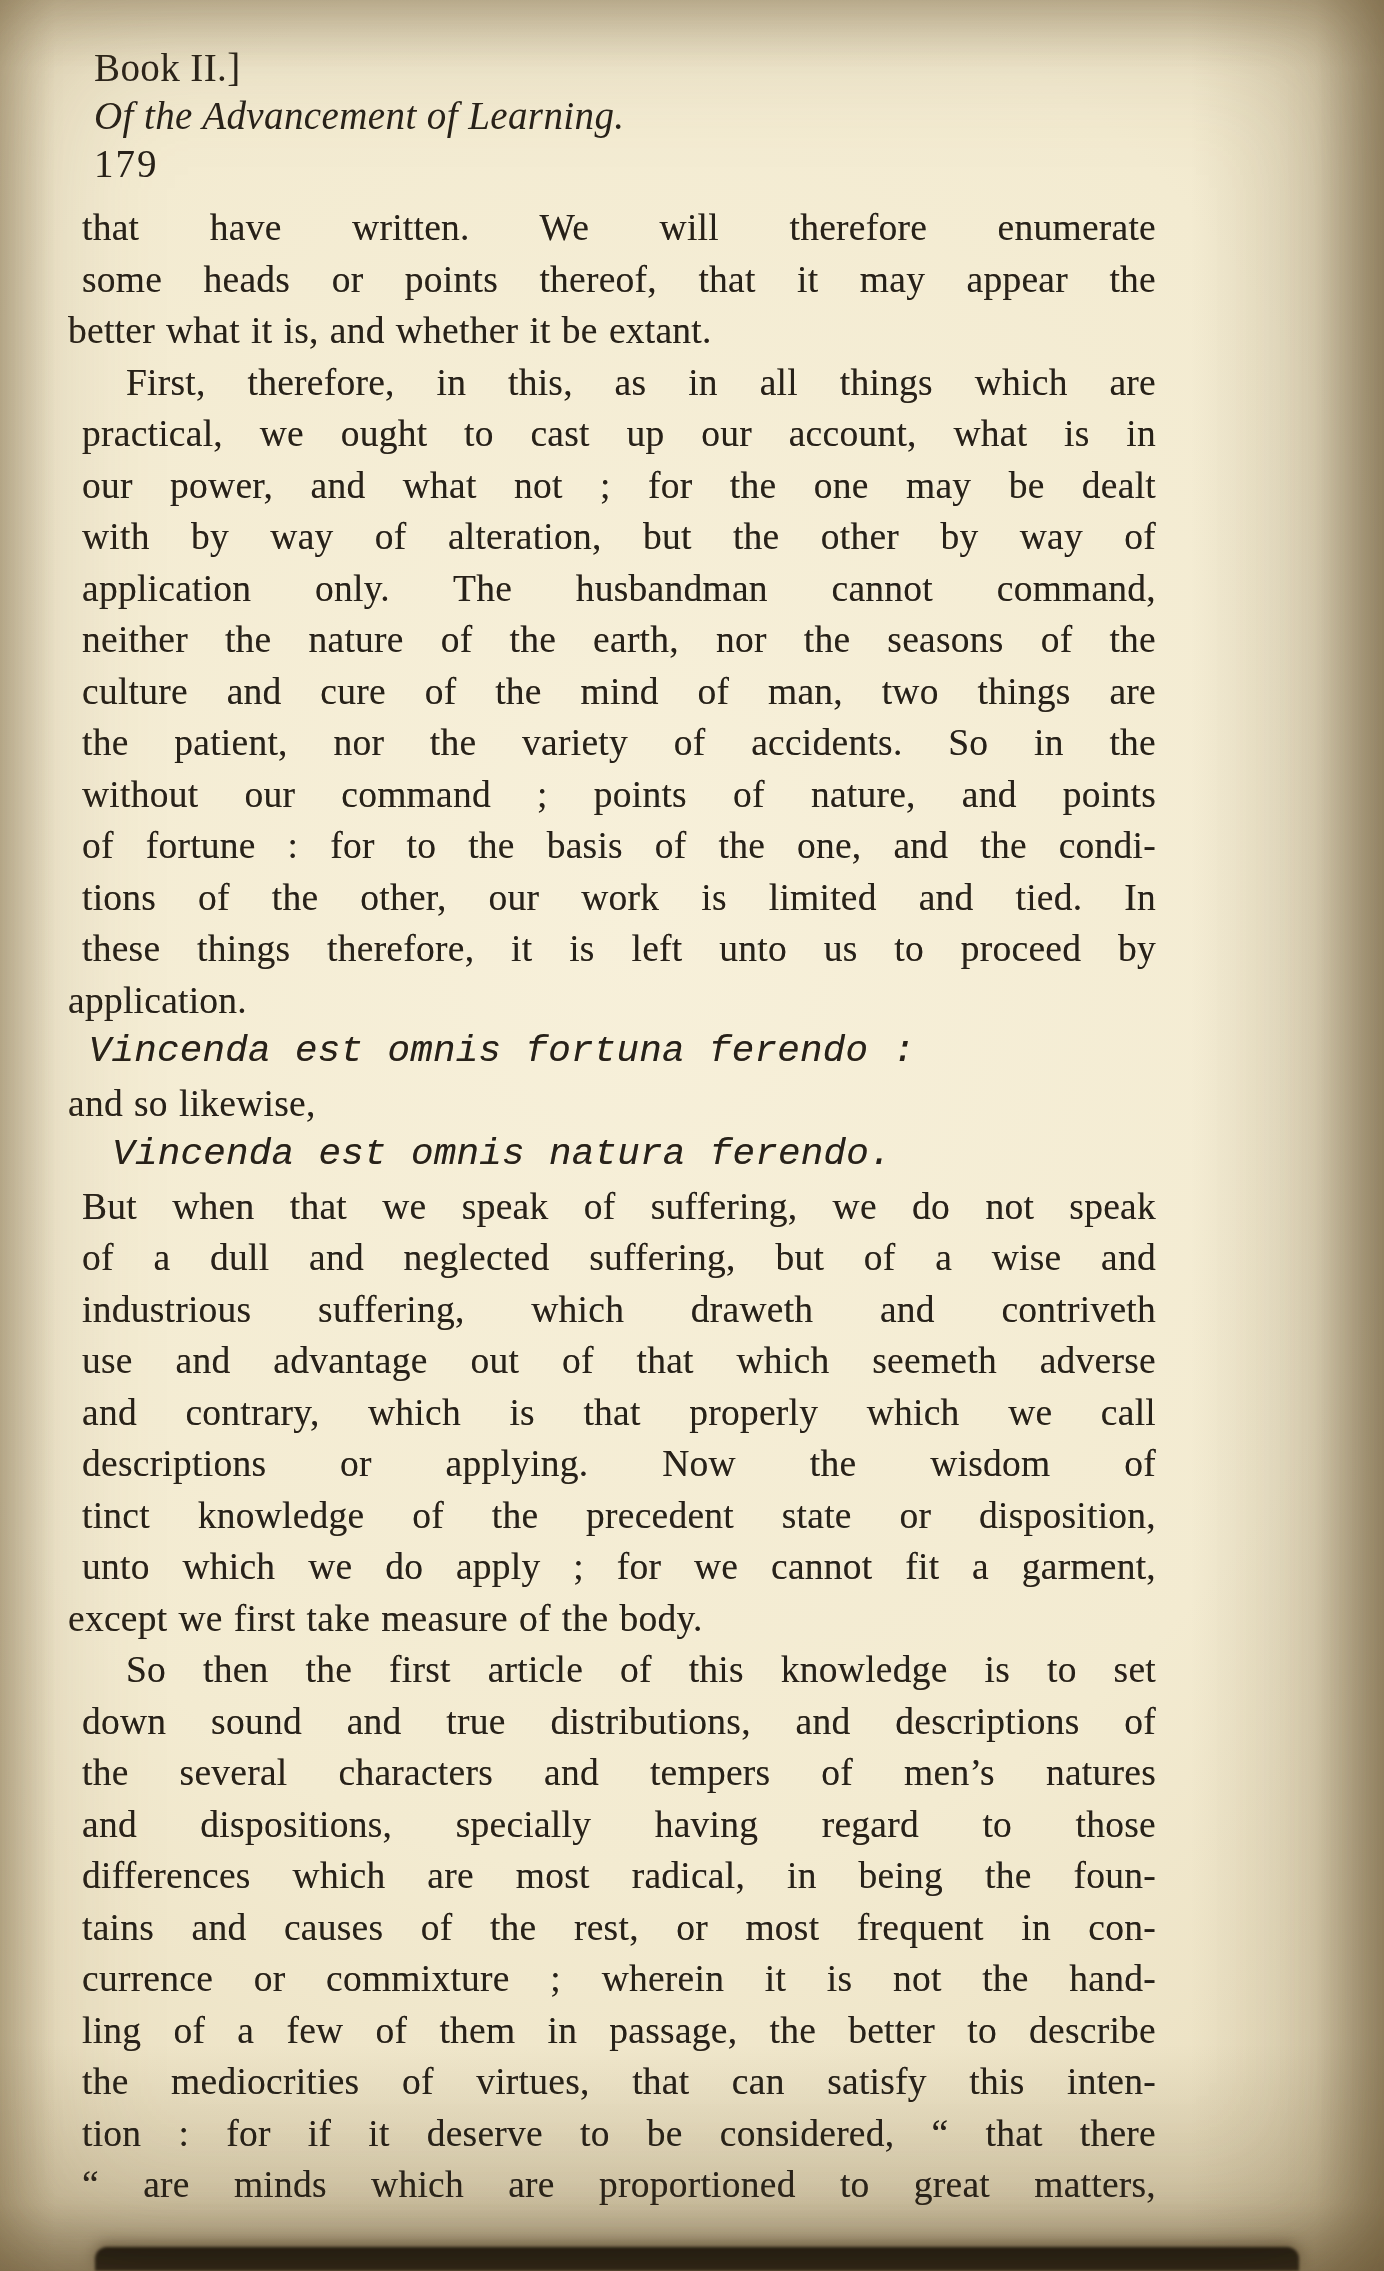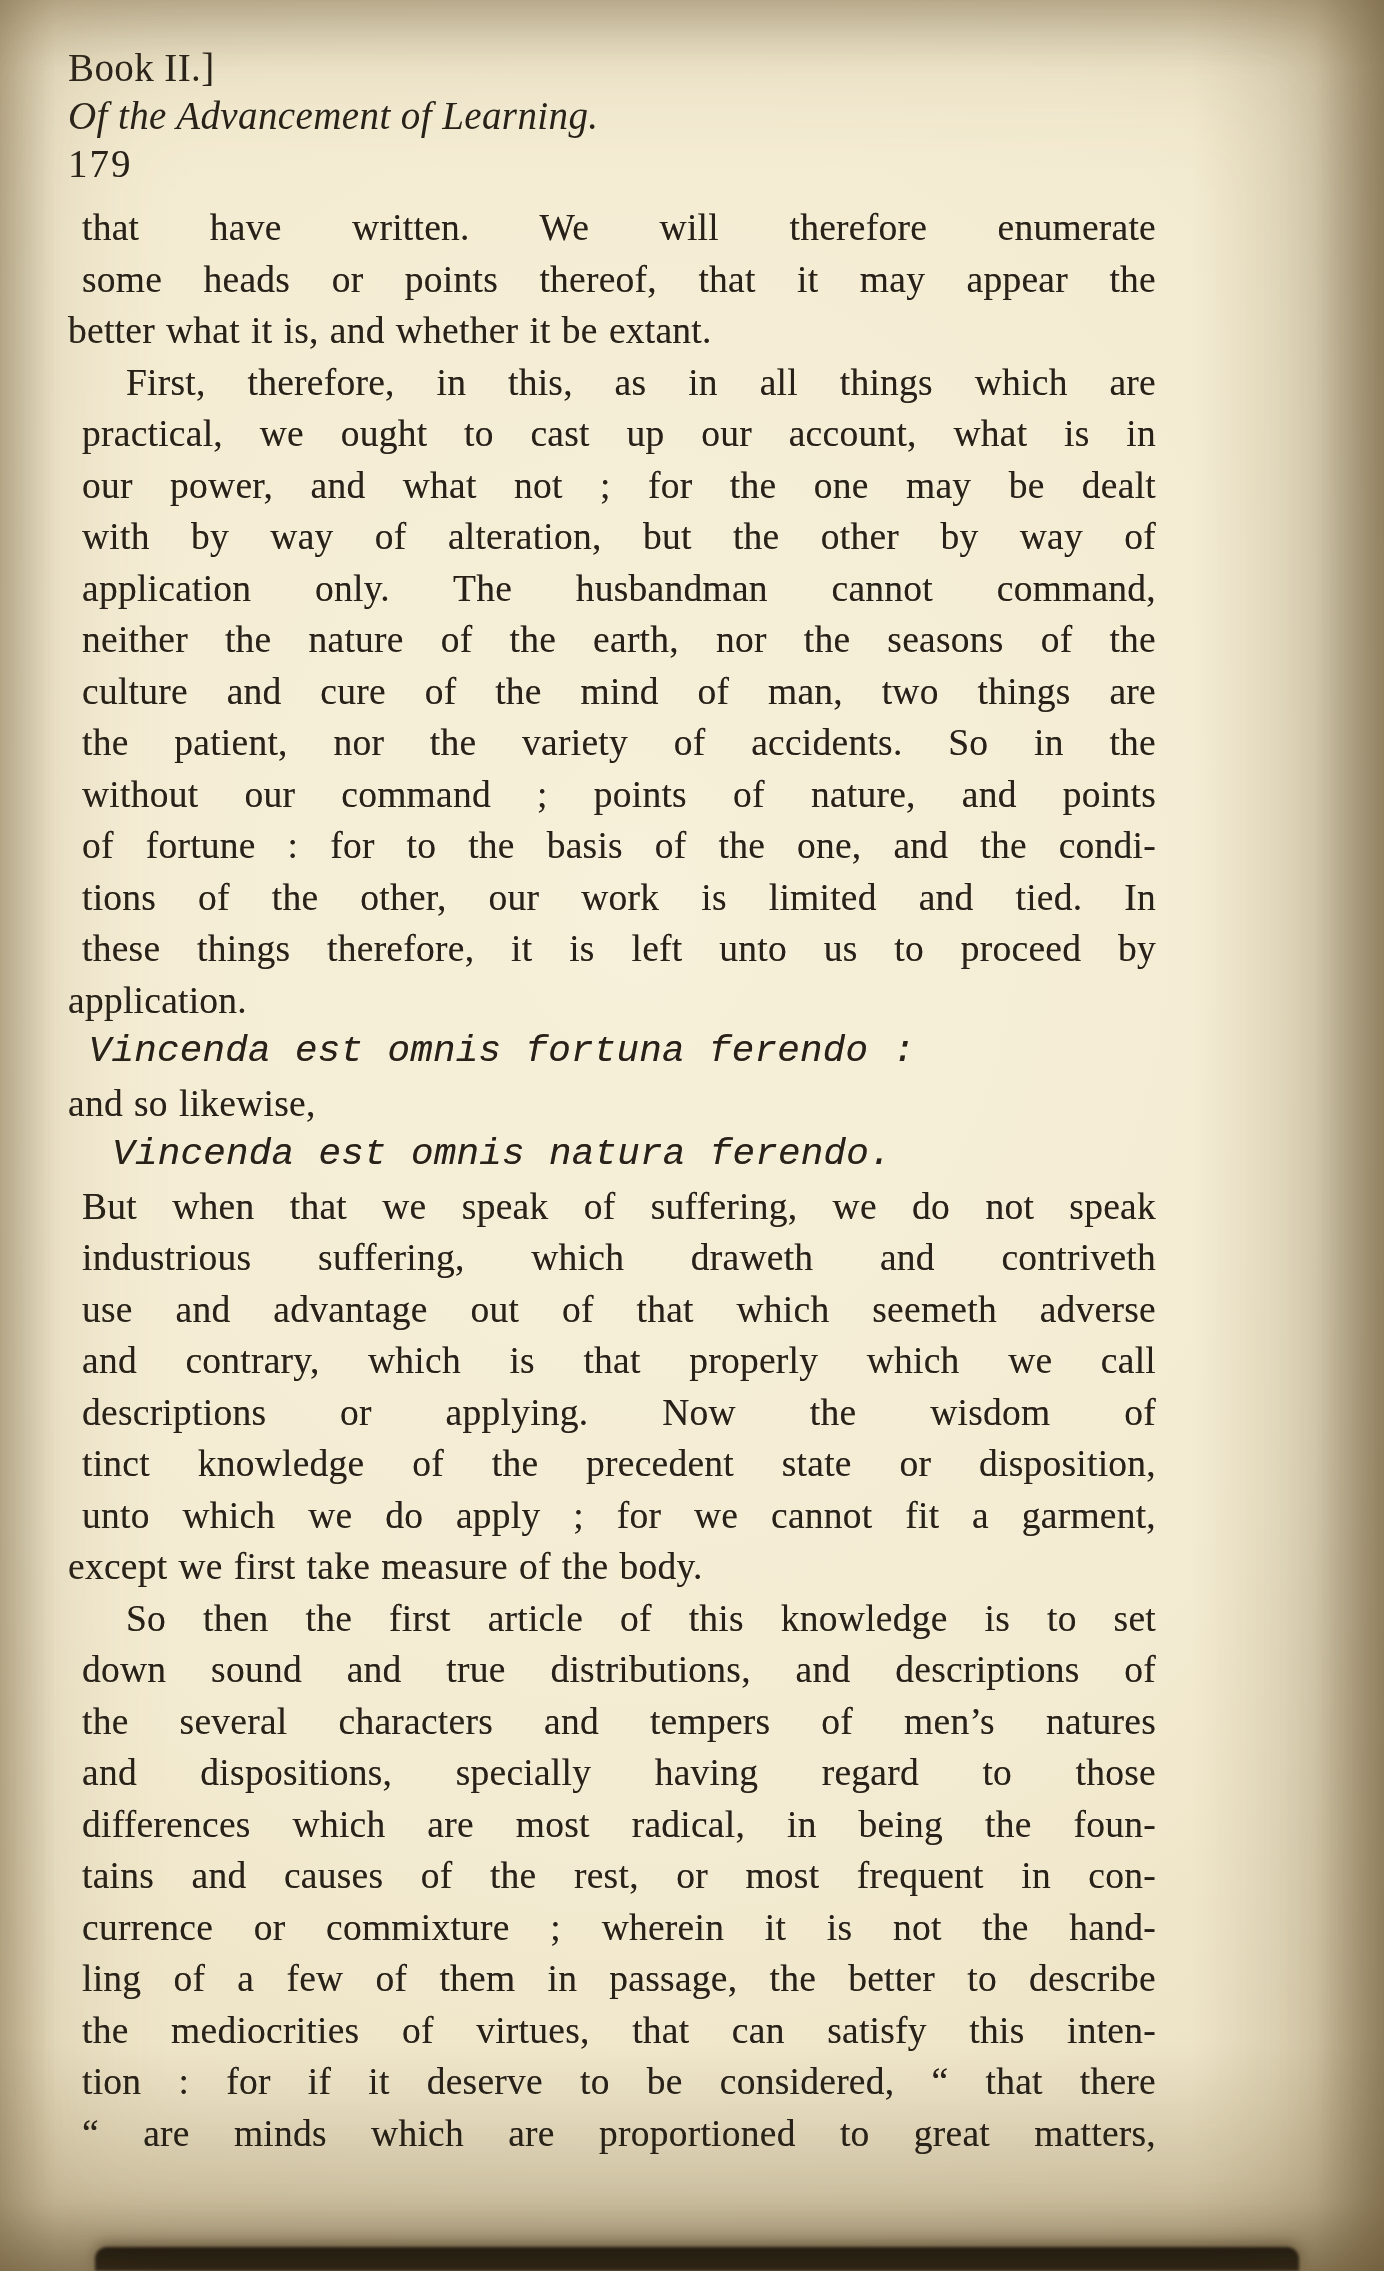--- a/index.html
+++ b/index.html
@@ -37,21 +37,21 @@
     display:flex;
     justify-content:space-between;
     align-items:baseline;
     font-size:39px;
     line-height:48px;
     margin-bottom:14px;
     letter-spacing:.4px;
     flex-direction:column;
   }
   .header .book-label{white-space:nowrap;}
-  .header .title{font-style:italic;white-space:nowrap;padding-right:30px;}
+  .header .title{font-style:italic;white-space:nowrap;padding-right:30px;margin-left:26px;}
   .header .page-number{white-space:nowrap;letter-spacing:2px;}
   .body-text{
     font-size:37.5px;
     line-height:51.5px;
     letter-spacing:.25px;
     word-spacing:1.5px;
     text-shadow:0 0 .6px rgba(45,35,22,.45);
   }
   .ln{white-space:normal;}
   .ln.j{text-align:justify;text-align-last:justify;margin-left:14px;}
@@ -96,20 +96,21 @@
         <div class="ln j">the patient, nor the variety of accidents.  So in the</div>
         <div class="ln j">without our command ; points of nature, and points</div>
         <div class="ln j">of fortune : for to the basis of the one, and the condi-</div>
         <div class="ln j">tions of the other, our work is limited and tied.  In</div>
         <div class="ln j">these things therefore, it is left unto us to proceed by</div>
         <div class="ln">application.</div>
         <div class="ln ci">Vincenda est omnis fortuna ferendo :</div>
         <div class="ln">and so likewise,</div>
         <div class="ln ci">Vincenda est omnis natura ferendo.</div>
         <div class="ln j">But when that we speak of suffering, we do not speak</div>
+        <div class="ln j">of a dull and neglected suffering, but of a wise and</div>
         <div class="ln j">industrious suffering, which draweth and contriveth</div>
         <div class="ln j">use and advantage out of that which seemeth adverse</div>
         <div class="ln j">and contrary, which is that properly which we call</div>
         <div class="ln j">descriptions or applying.  Now the wisdom of</div>
         <div class="ln j">tinct knowledge of the precedent state or disposition,</div>
         <div class="ln j">unto which we do apply ; for we cannot fit a garment,</div>
         <div class="ln">except we first take measure of the body.</div>
         <div class="ln j ind">So then the first article of this knowledge is to set</div>
         <div class="ln j">down sound and true distributions, and descriptions of</div>
         <div class="ln j">the several characters and tempers of men’s natures</div>

